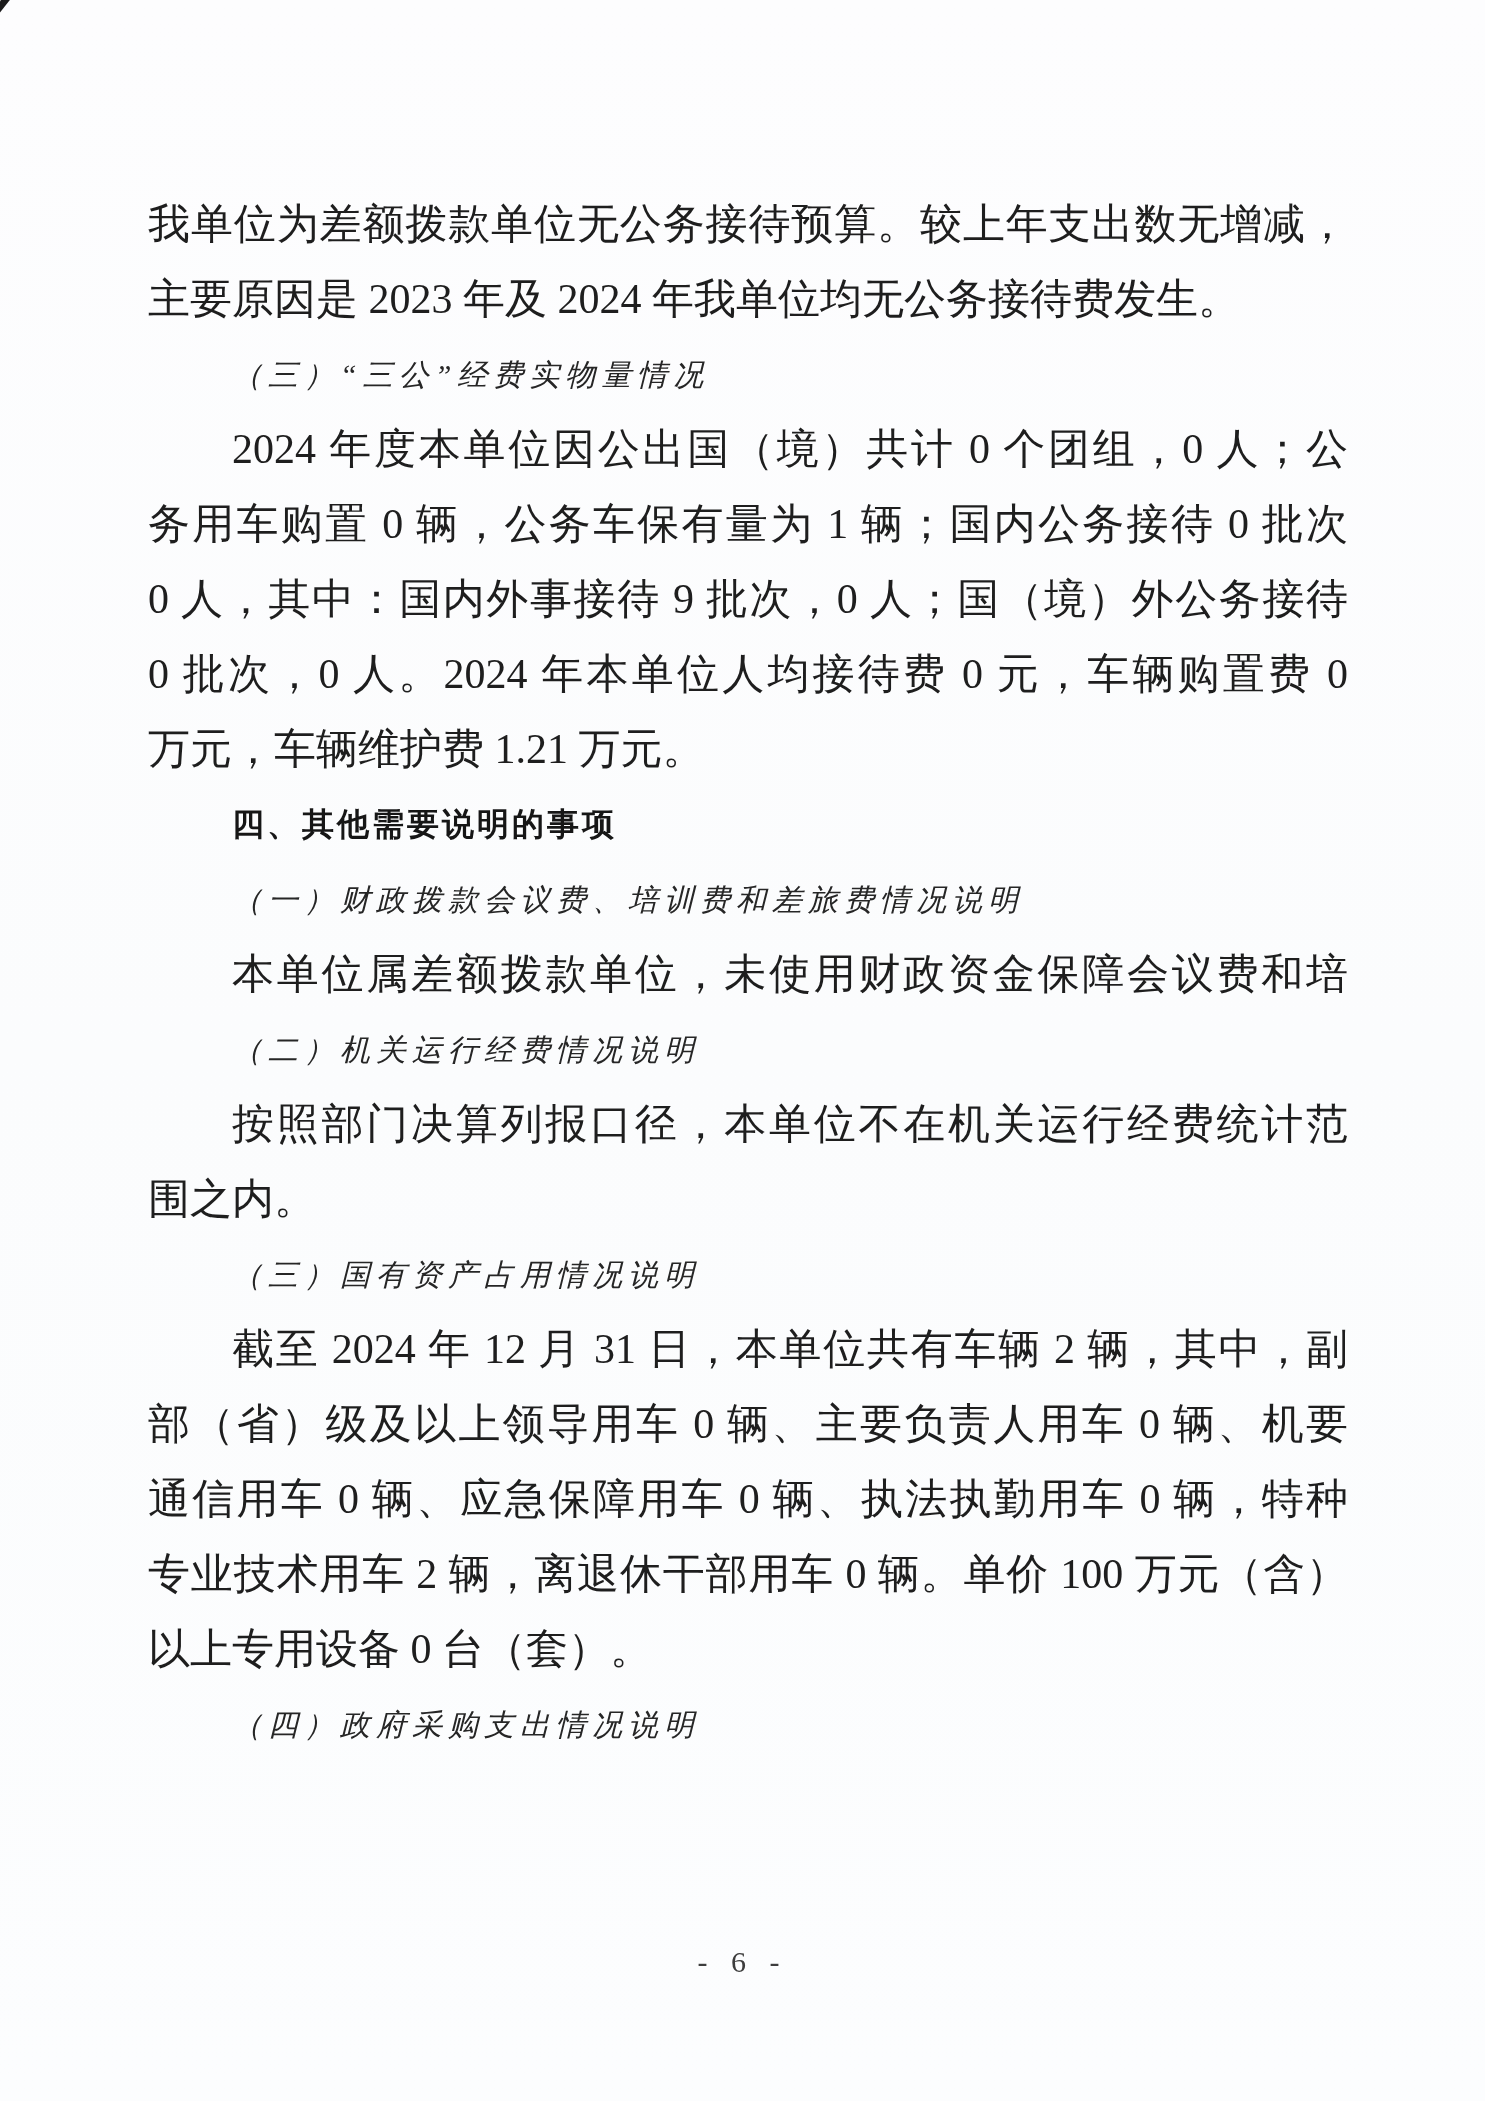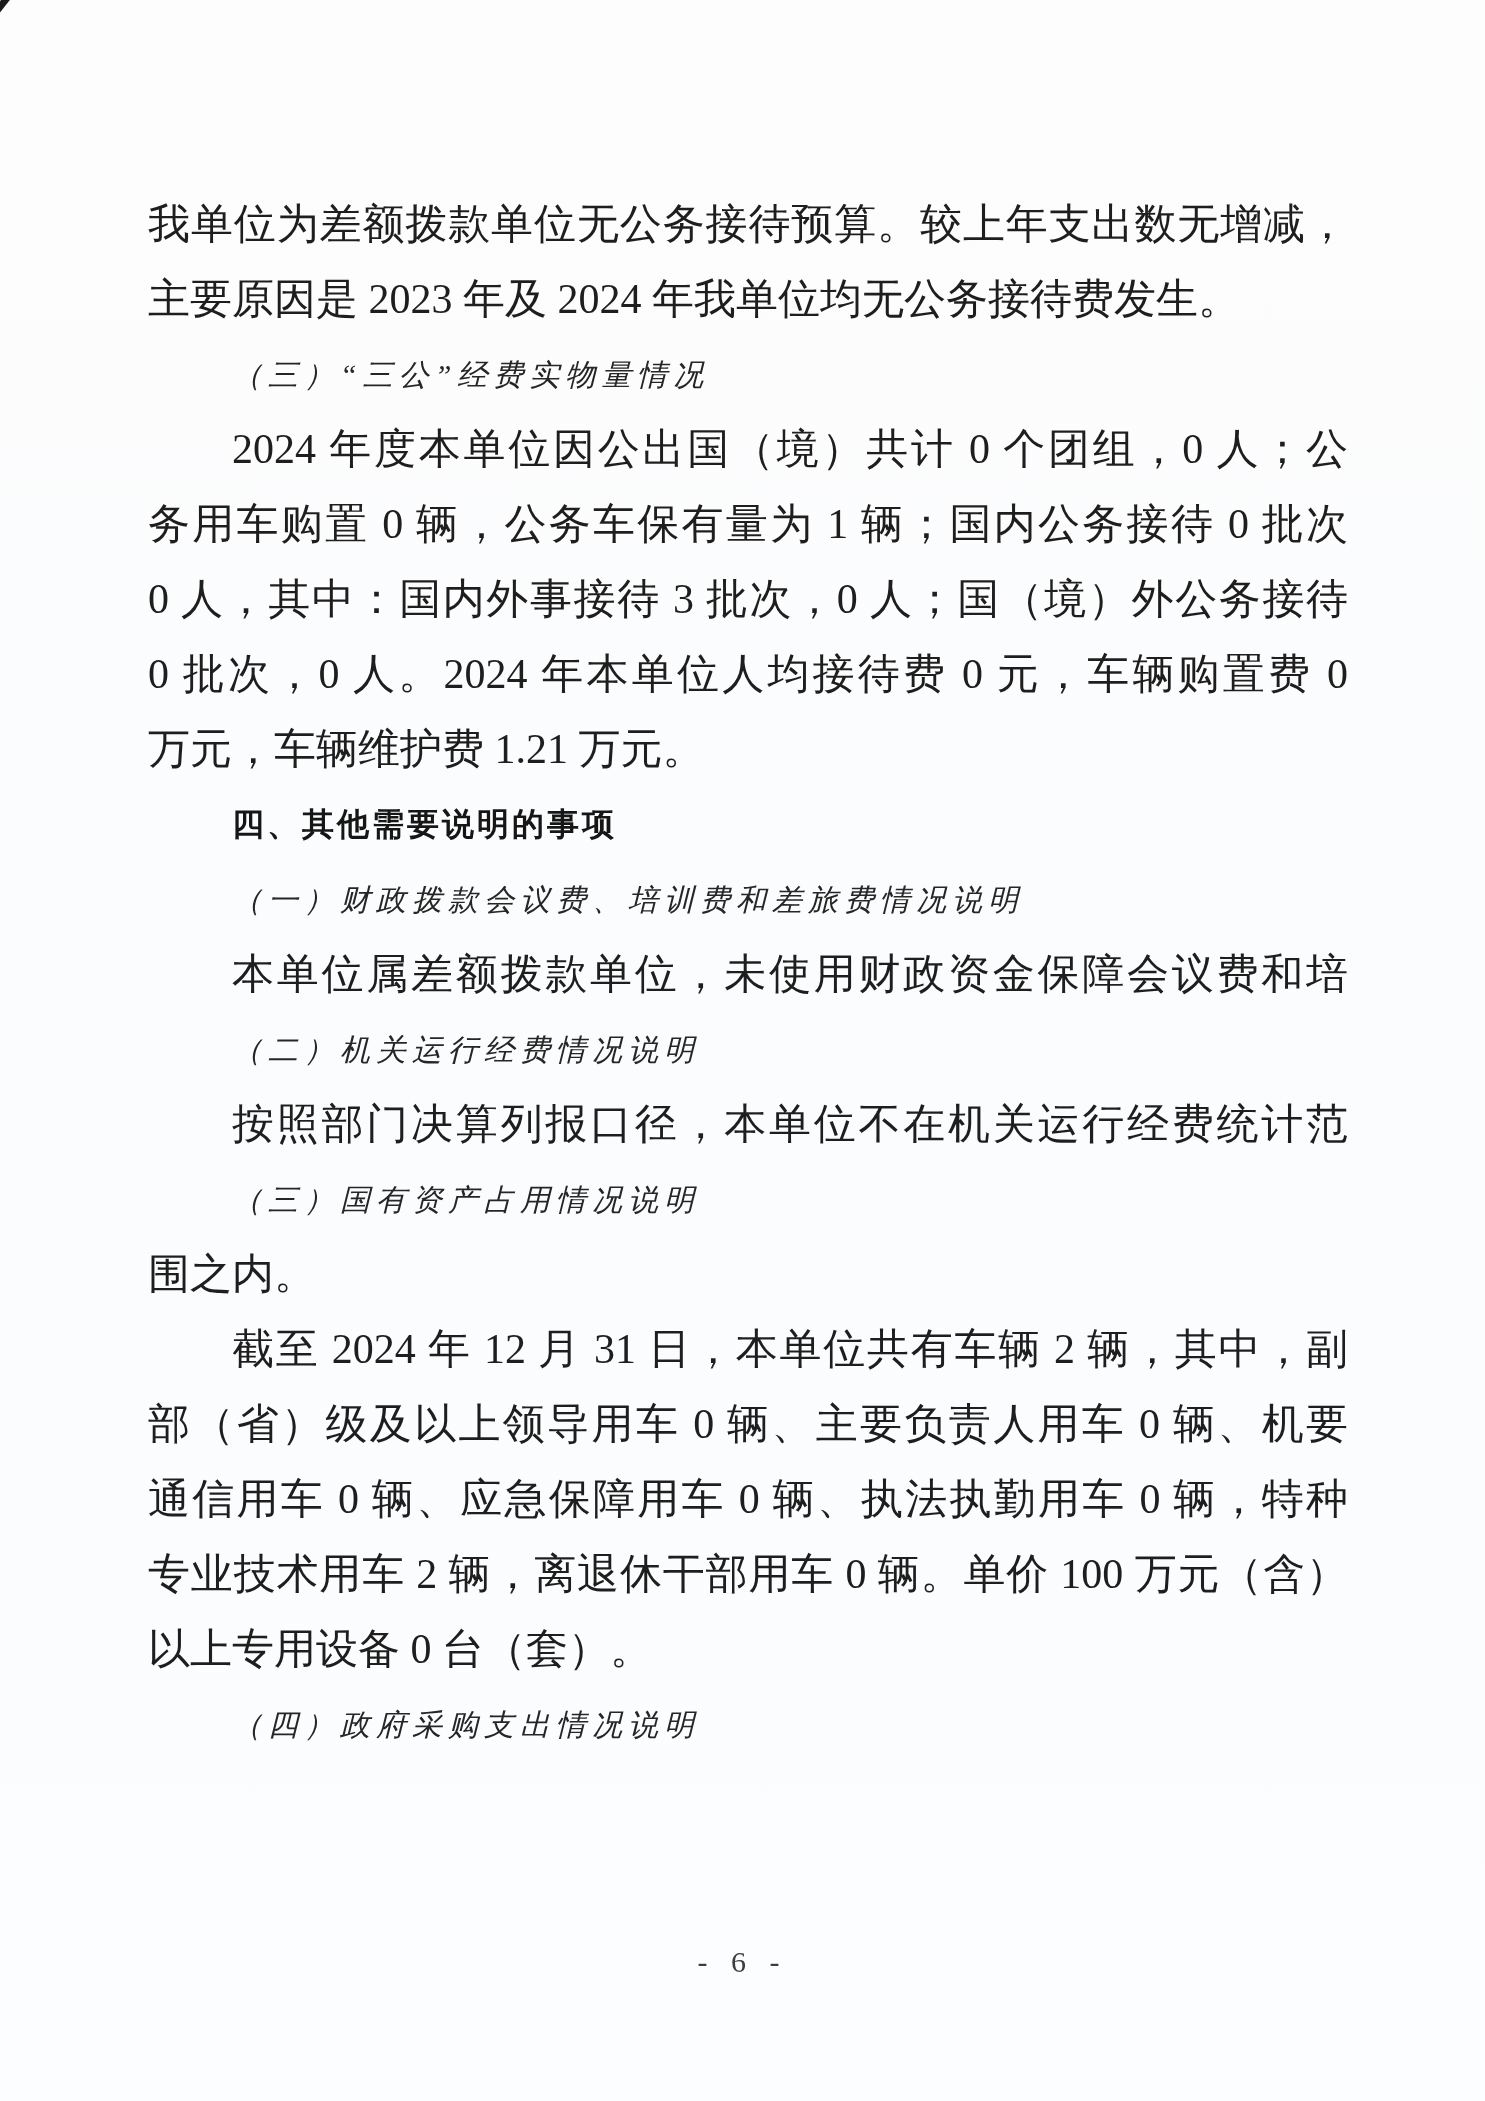--- a/index.html
+++ b/index.html
@@ -60,30 +60,30 @@
 <body>
 
 <div class="page">
   <div class="scan-corner-mark"></div>
   <div class="textblock" id="textblock">
       <div class="line j">我单位为差额拨款单位无公务接待预算。较上年支出数无增减，</div>
       <div class="line">主要原因是 2023 年及 2024 年我单位均无公务接待费发生。</div>
       <div class="line kaiti indent">（三）“三公”经费实物量情况</div>
       <div class="line indent j">2024 年度本单位因公出国（境）共计 0 个团组，0 人；公</div>
       <div class="line j">务用车购置 0 辆，公务车保有量为 1 辆；国内公务接待 0 批次</div>
-      <div class="line j">0 人，其中：国内外事接待 3 批次，0 人；国（境）外公务接待</div>
+      <div class="line j">0 人，其中：国内外事接待 9 批次，0 人；国（境）外公务接待</div>
       <div class="line j">0 批次，0 人。2024 年本单位人均接待费 0 元，车辆购置费 0</div>
       <div class="line">万元，车辆维护费 1.21 万元。</div>
       <div class="line hei indent">四、其他需要说明的事项</div>
       <div class="line kaiti indent">（一）财政拨款会议费、培训费和差旅费情况说明</div>
       <div class="line indent j">本单位属差额拨款单位，未使用财政资金保障会议费和培</div>
       <div class="line kaiti indent">（二）机关运行经费情况说明</div>
       <div class="line indent j">按照部门决算列报口径，本单位不在机关运行经费统计范</div>
+      <div class="line">围之内。</div>
       <div class="line kaiti indent">（三）国有资产占用情况说明</div>
-      <div class="line">围之内。</div>
       <div class="line indent j">截至 2024 年 12 月 31 日，本单位共有车辆 2 辆，其中，副</div>
       <div class="line j">部（省）级及以上领导用车 0 辆、主要负责人用车 0 辆、机要</div>
       <div class="line j">通信用车 0 辆、应急保障用车 0 辆、执法执勤用车 0 辆，特种</div>
       <div class="line j">专业技术用车 2 辆，离退休干部用车 0 辆。单价 100 万元（含）</div>
       <div class="line">以上专用设备 0 台（套）。</div>
       <div class="line kaiti indent">（四）政府采购支出情况说明</div>
     </div>
   <div class="page-number">- 6 -</div>
 </div>
 

